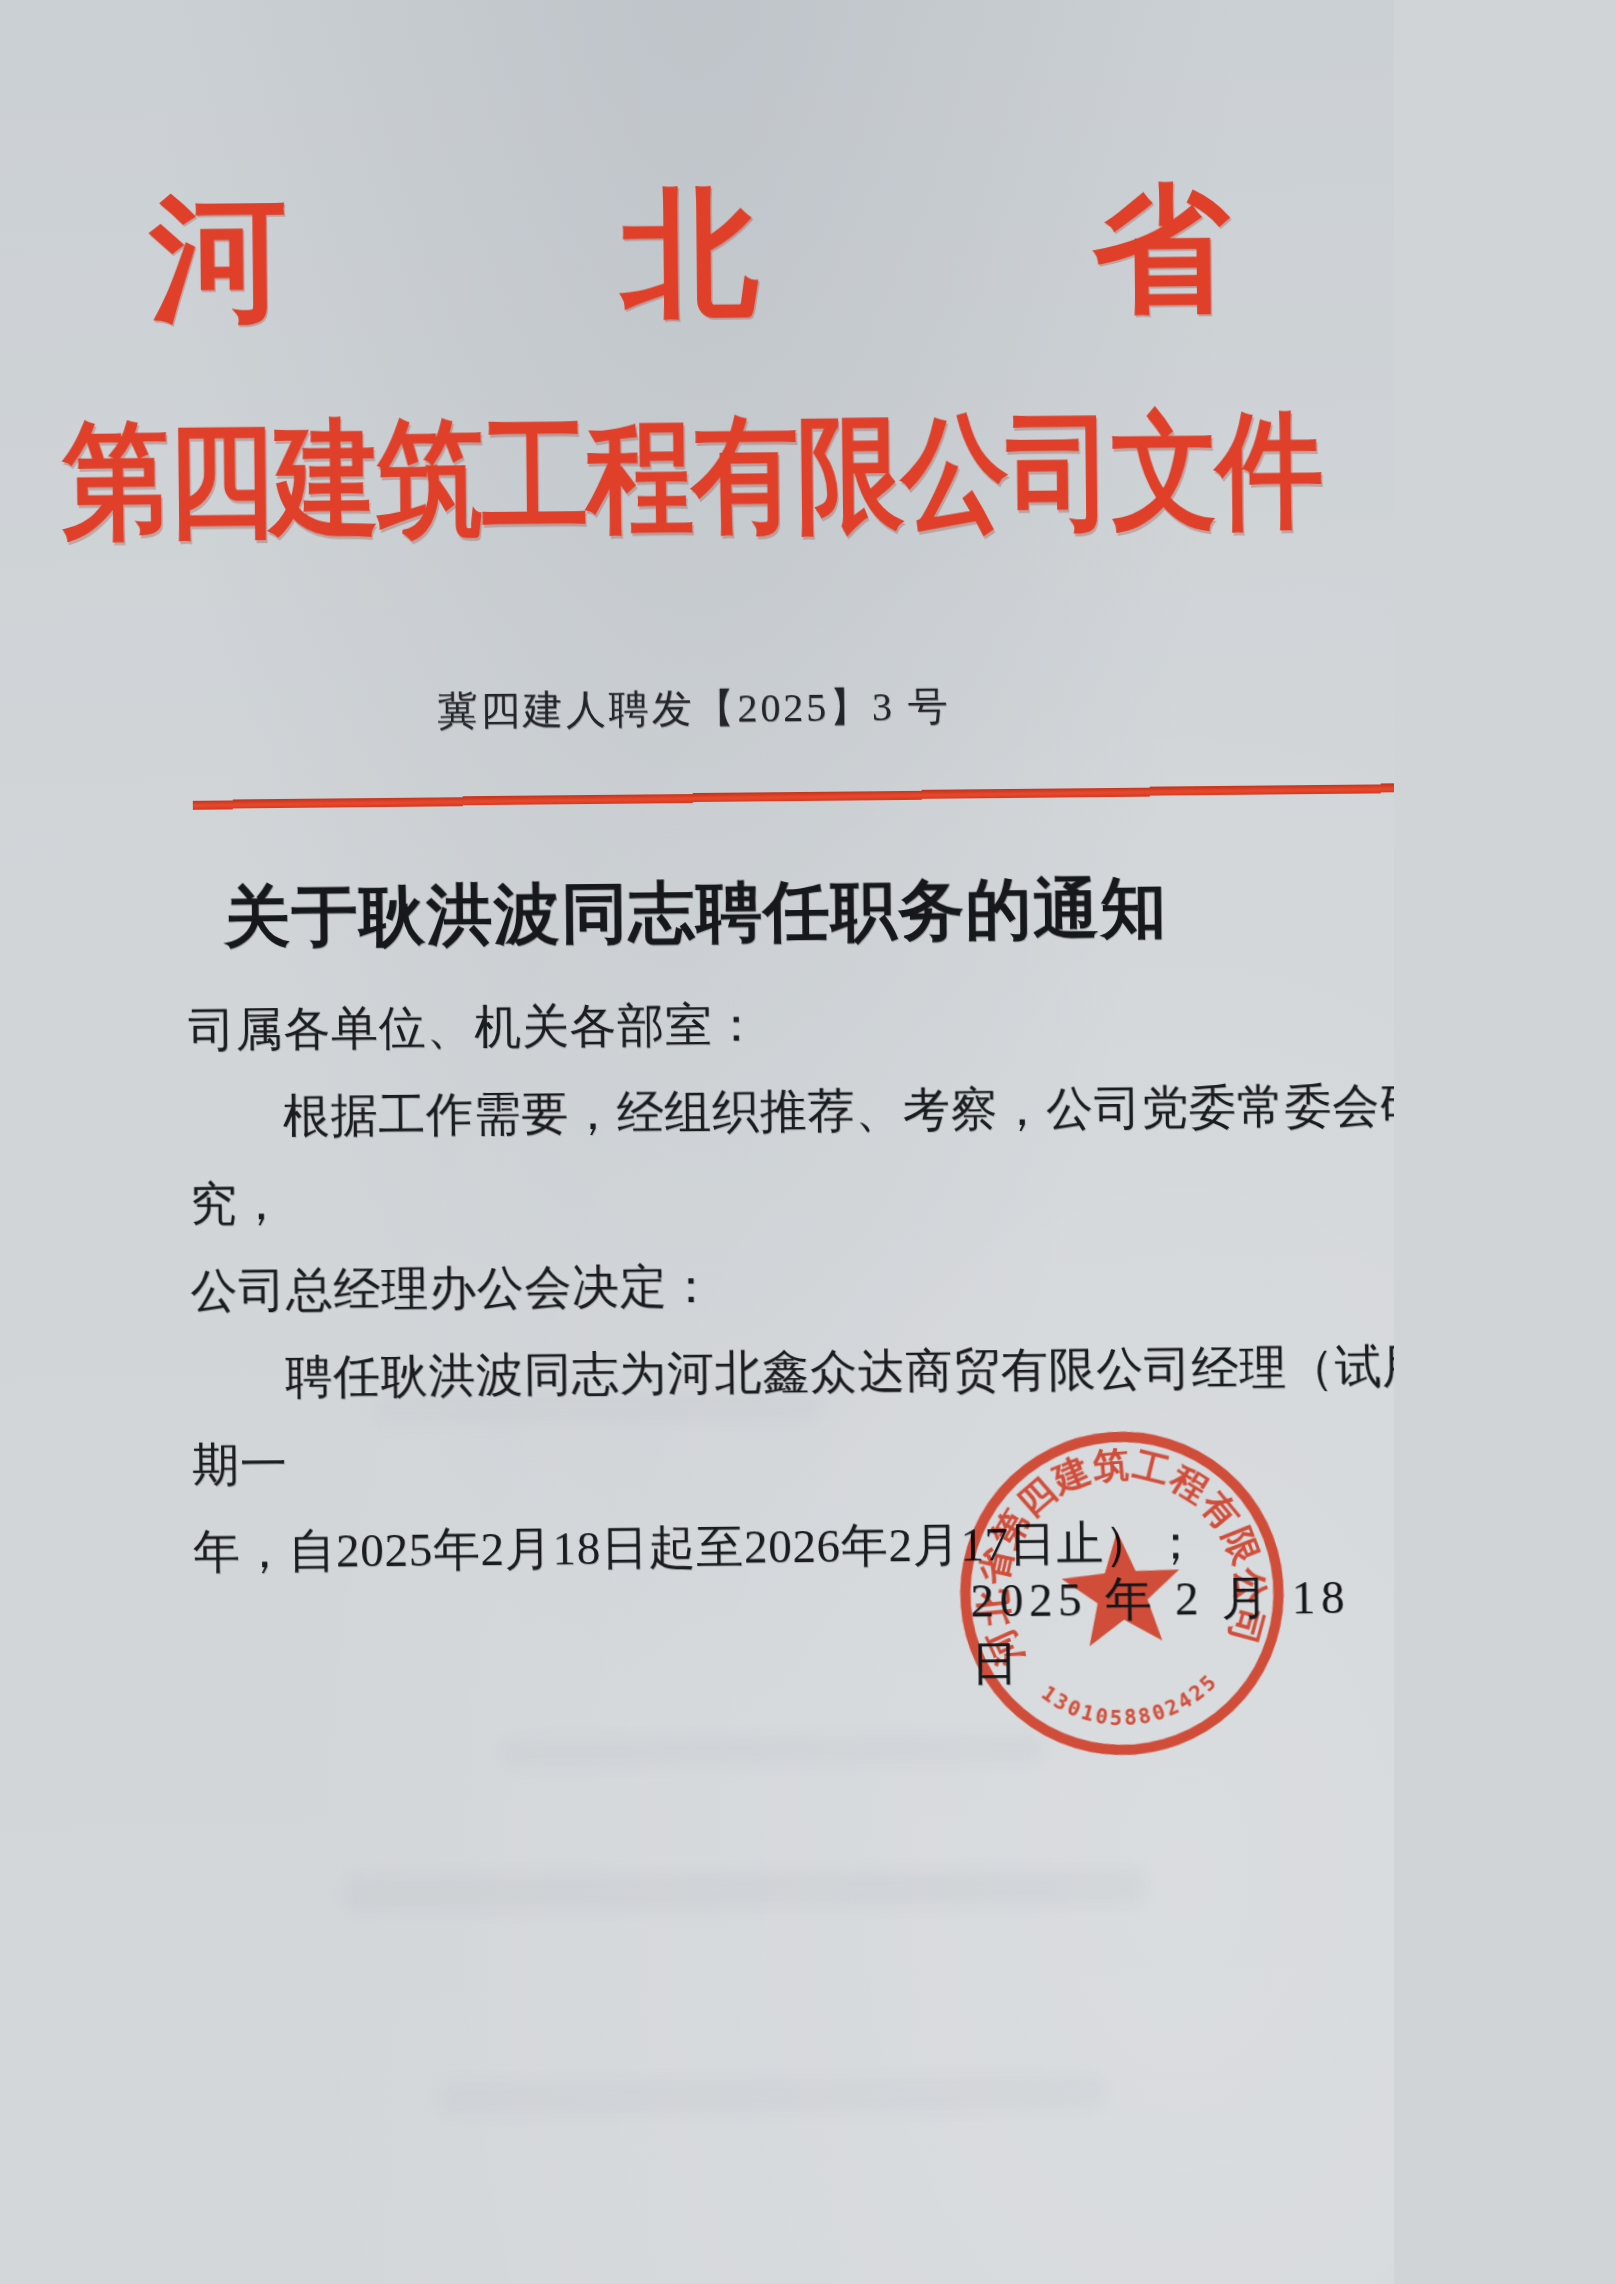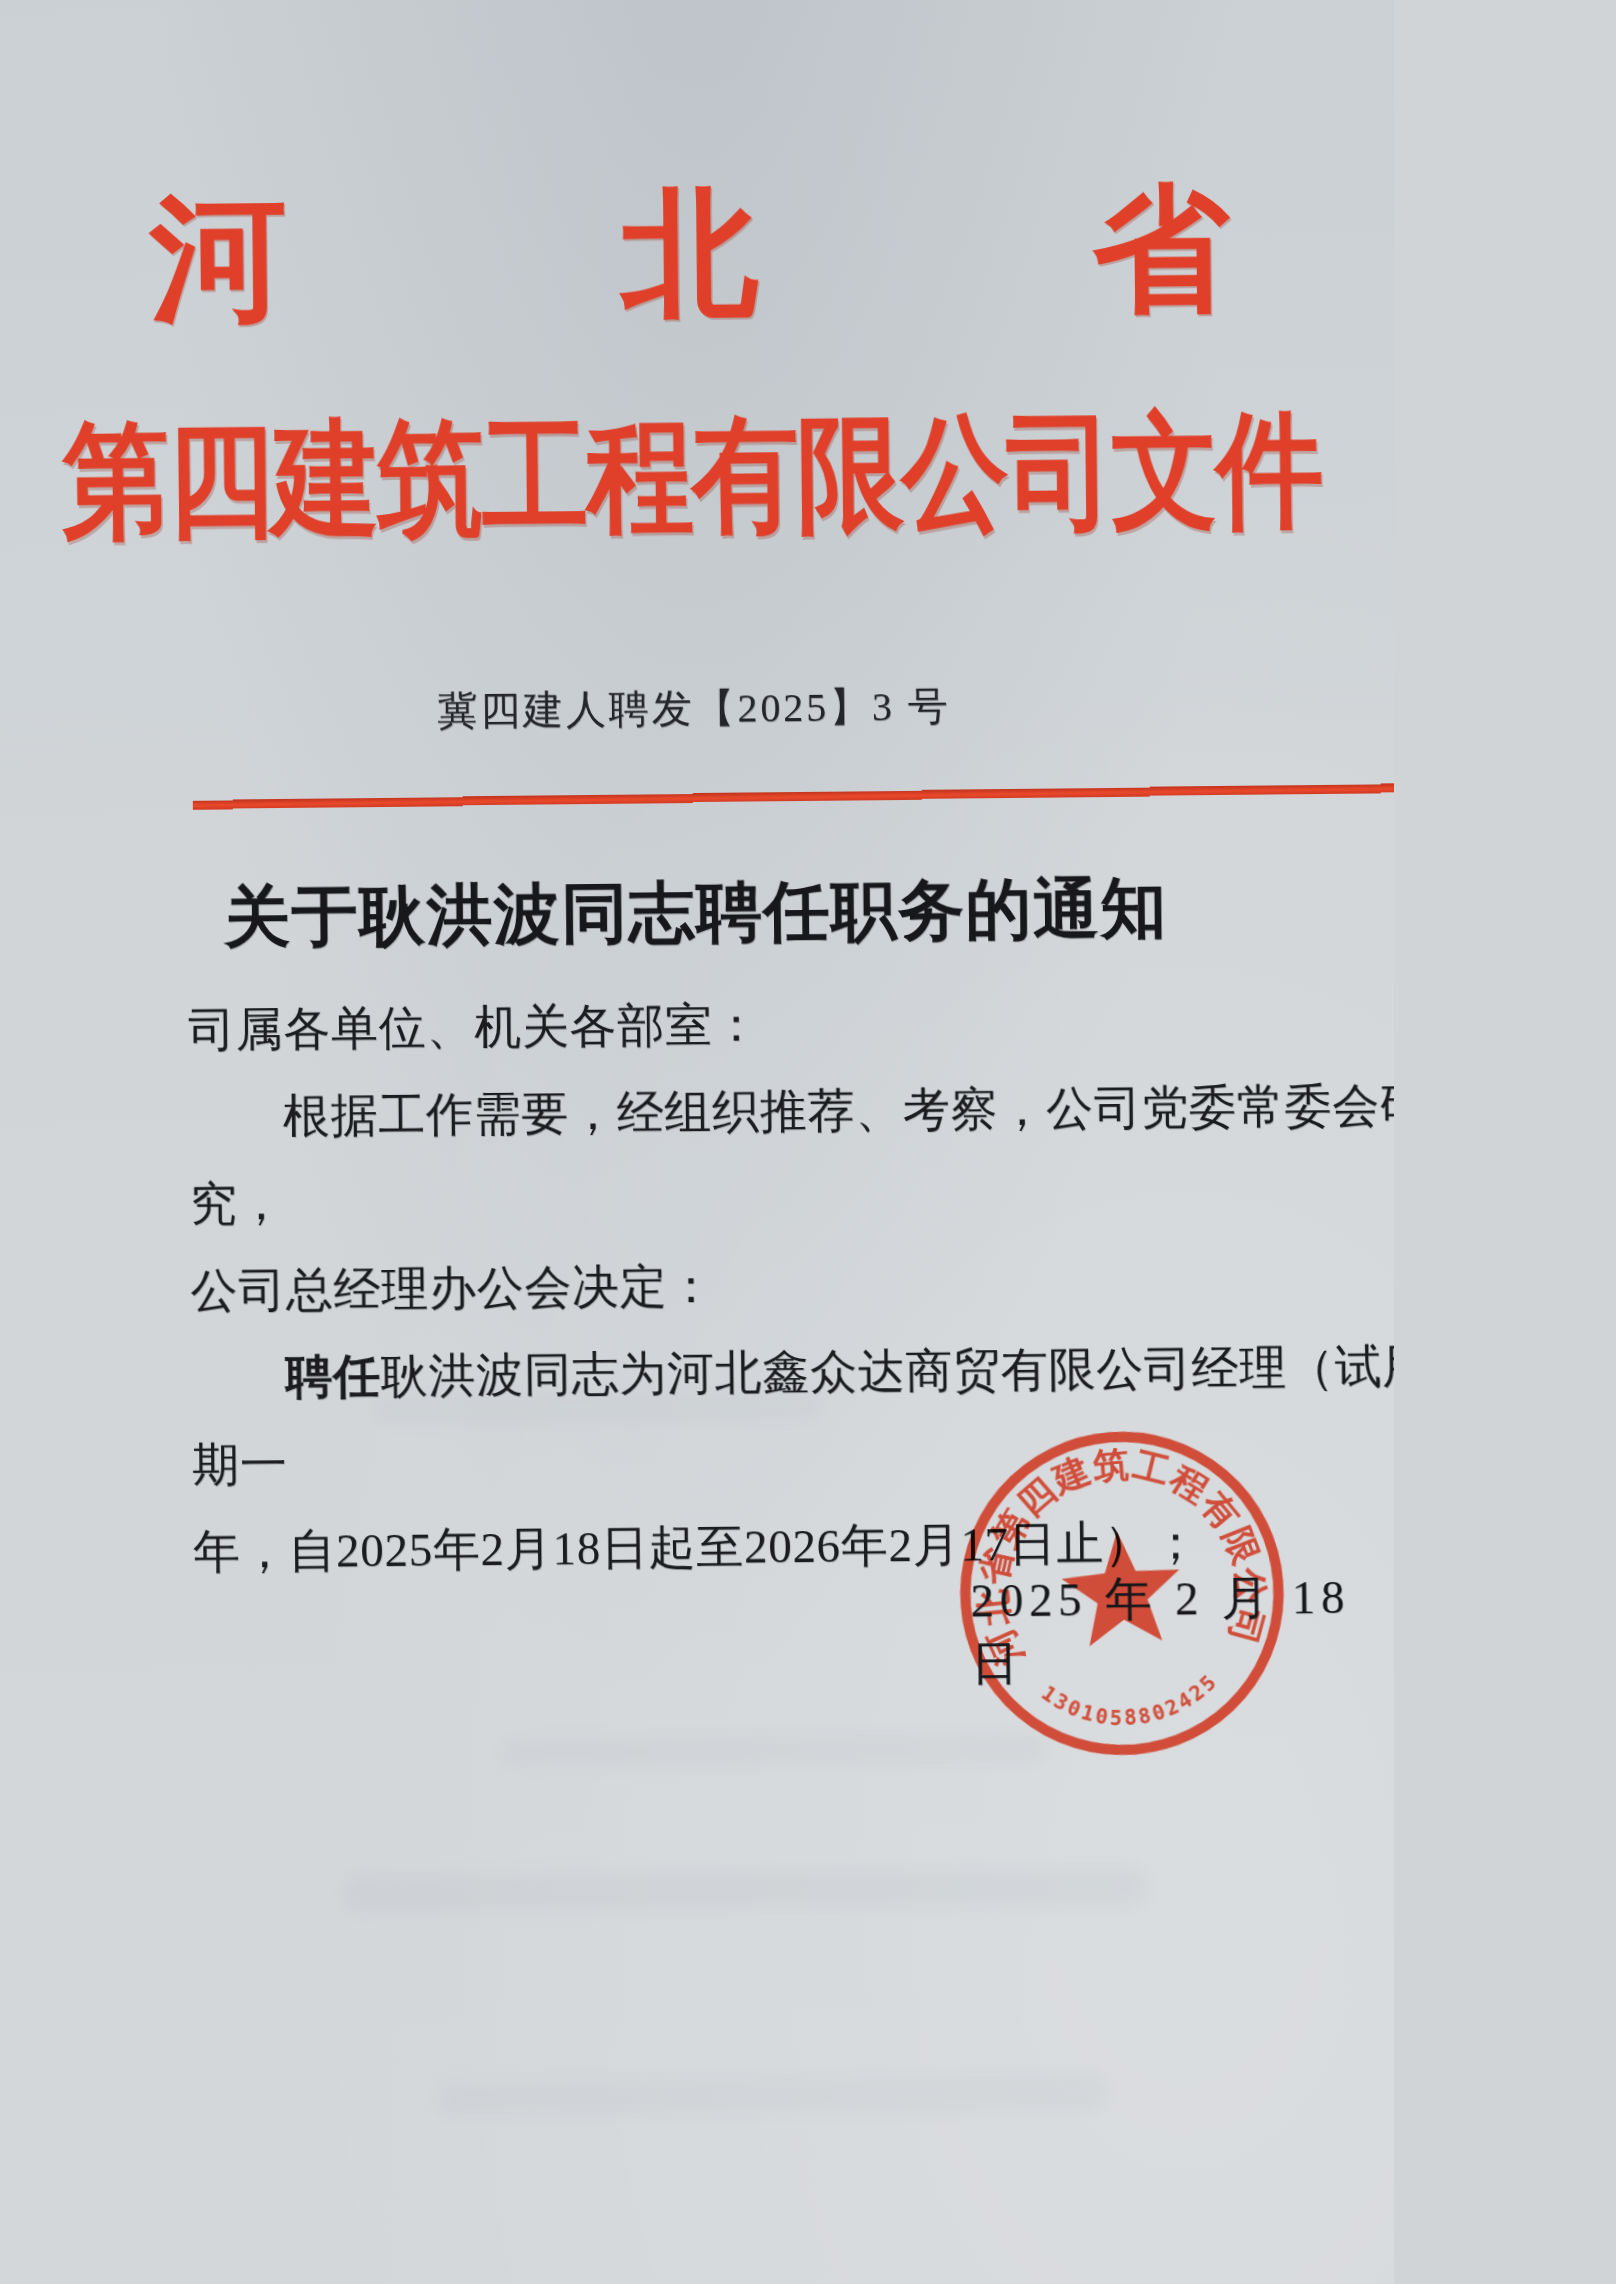--- a/index.html
+++ b/index.html
@@ -53,21 +53,21 @@
     letter-spacing:1.4px;
     text-shadow:0.7px 1.4px 0 rgba(0,0,0,0.22);
   }
   .body-text{
     position:absolute;top:982px;left:188px;width:1247px;
     font-size:47px;color:#1b1c20;line-height:87px;
     letter-spacing:0.7px;
     text-shadow:0.7px 0.7px 0 rgba(0,0,0,0.18);
   }
   .body-text .indent{text-indent:2em;}
-  .body-text b{font-weight:700;}
+  .body-text b{font-weight:400;}
   .date-line{
     position:absolute;top:1572px;left:965px;
     font-size:47px;color:#16171b;letter-spacing:5.7px;
     text-shadow:0.7px 0.7px 0 rgba(0,0,0,0.2);
     z-index:3;
   }
   .stamp{
     position:absolute;top:1430px;left:949px;width:335px;height:335px;
     z-index:2;
     mix-blend-mode:multiply;opacity:0.9;

